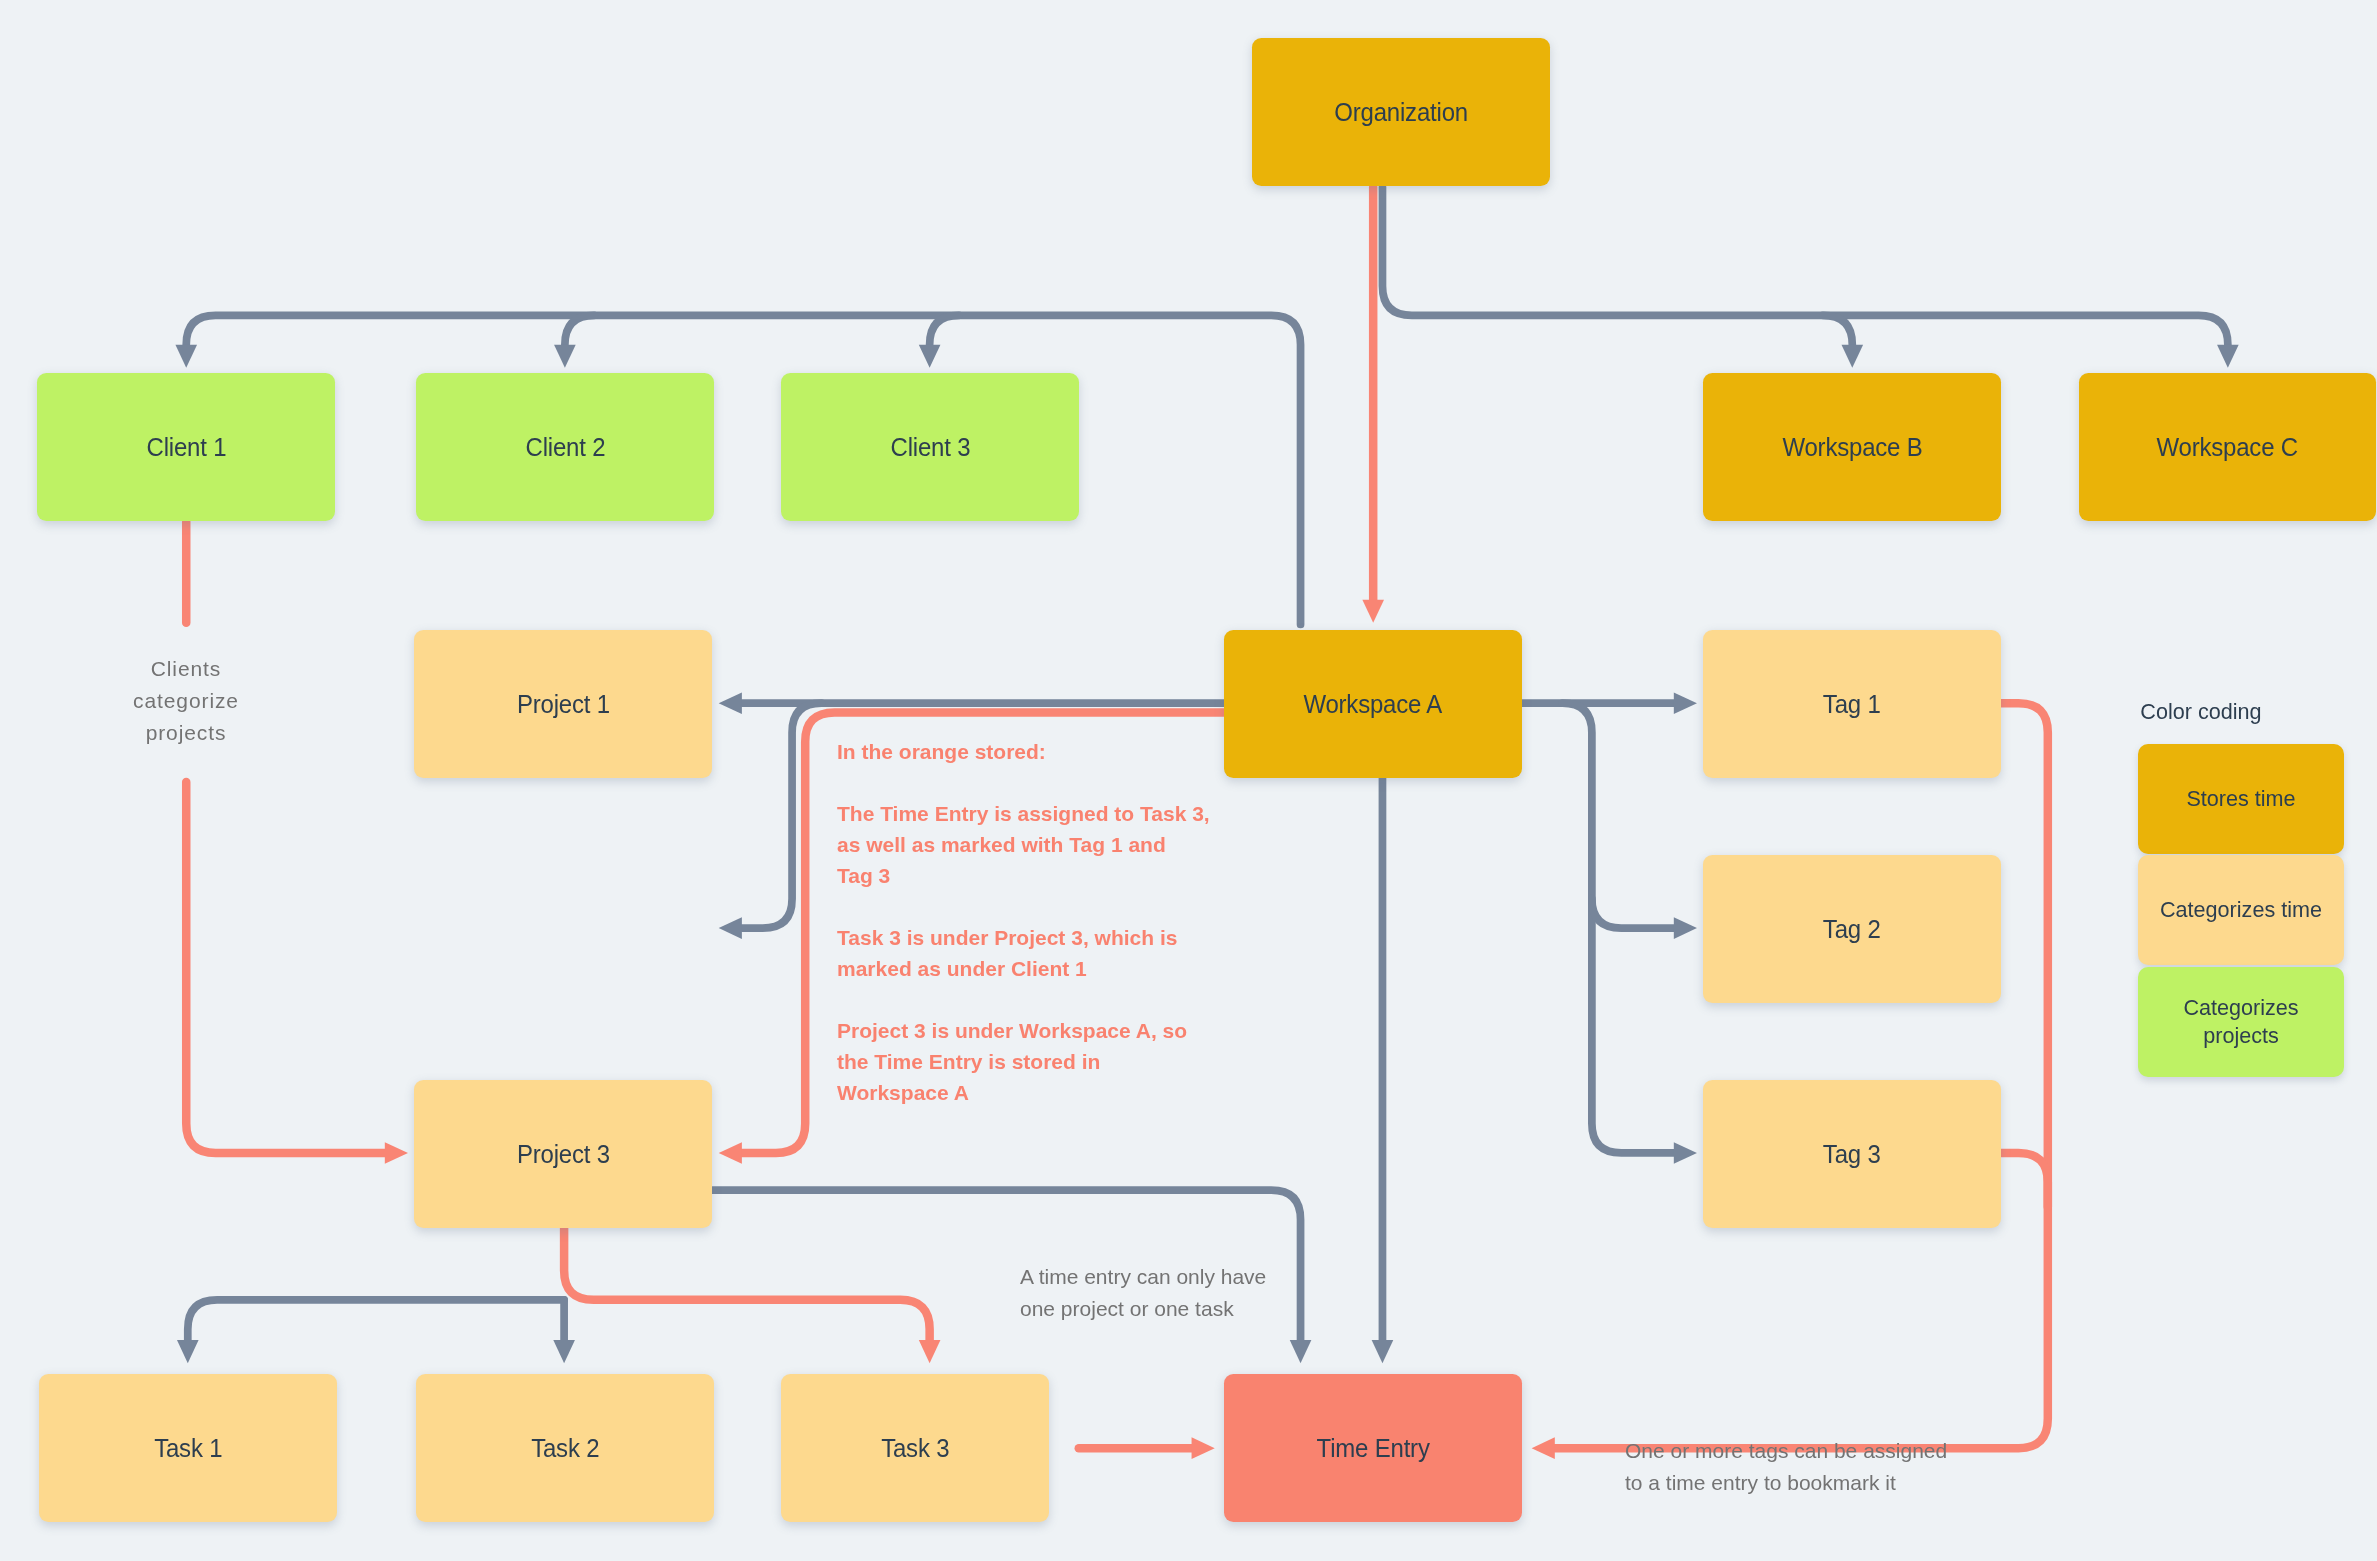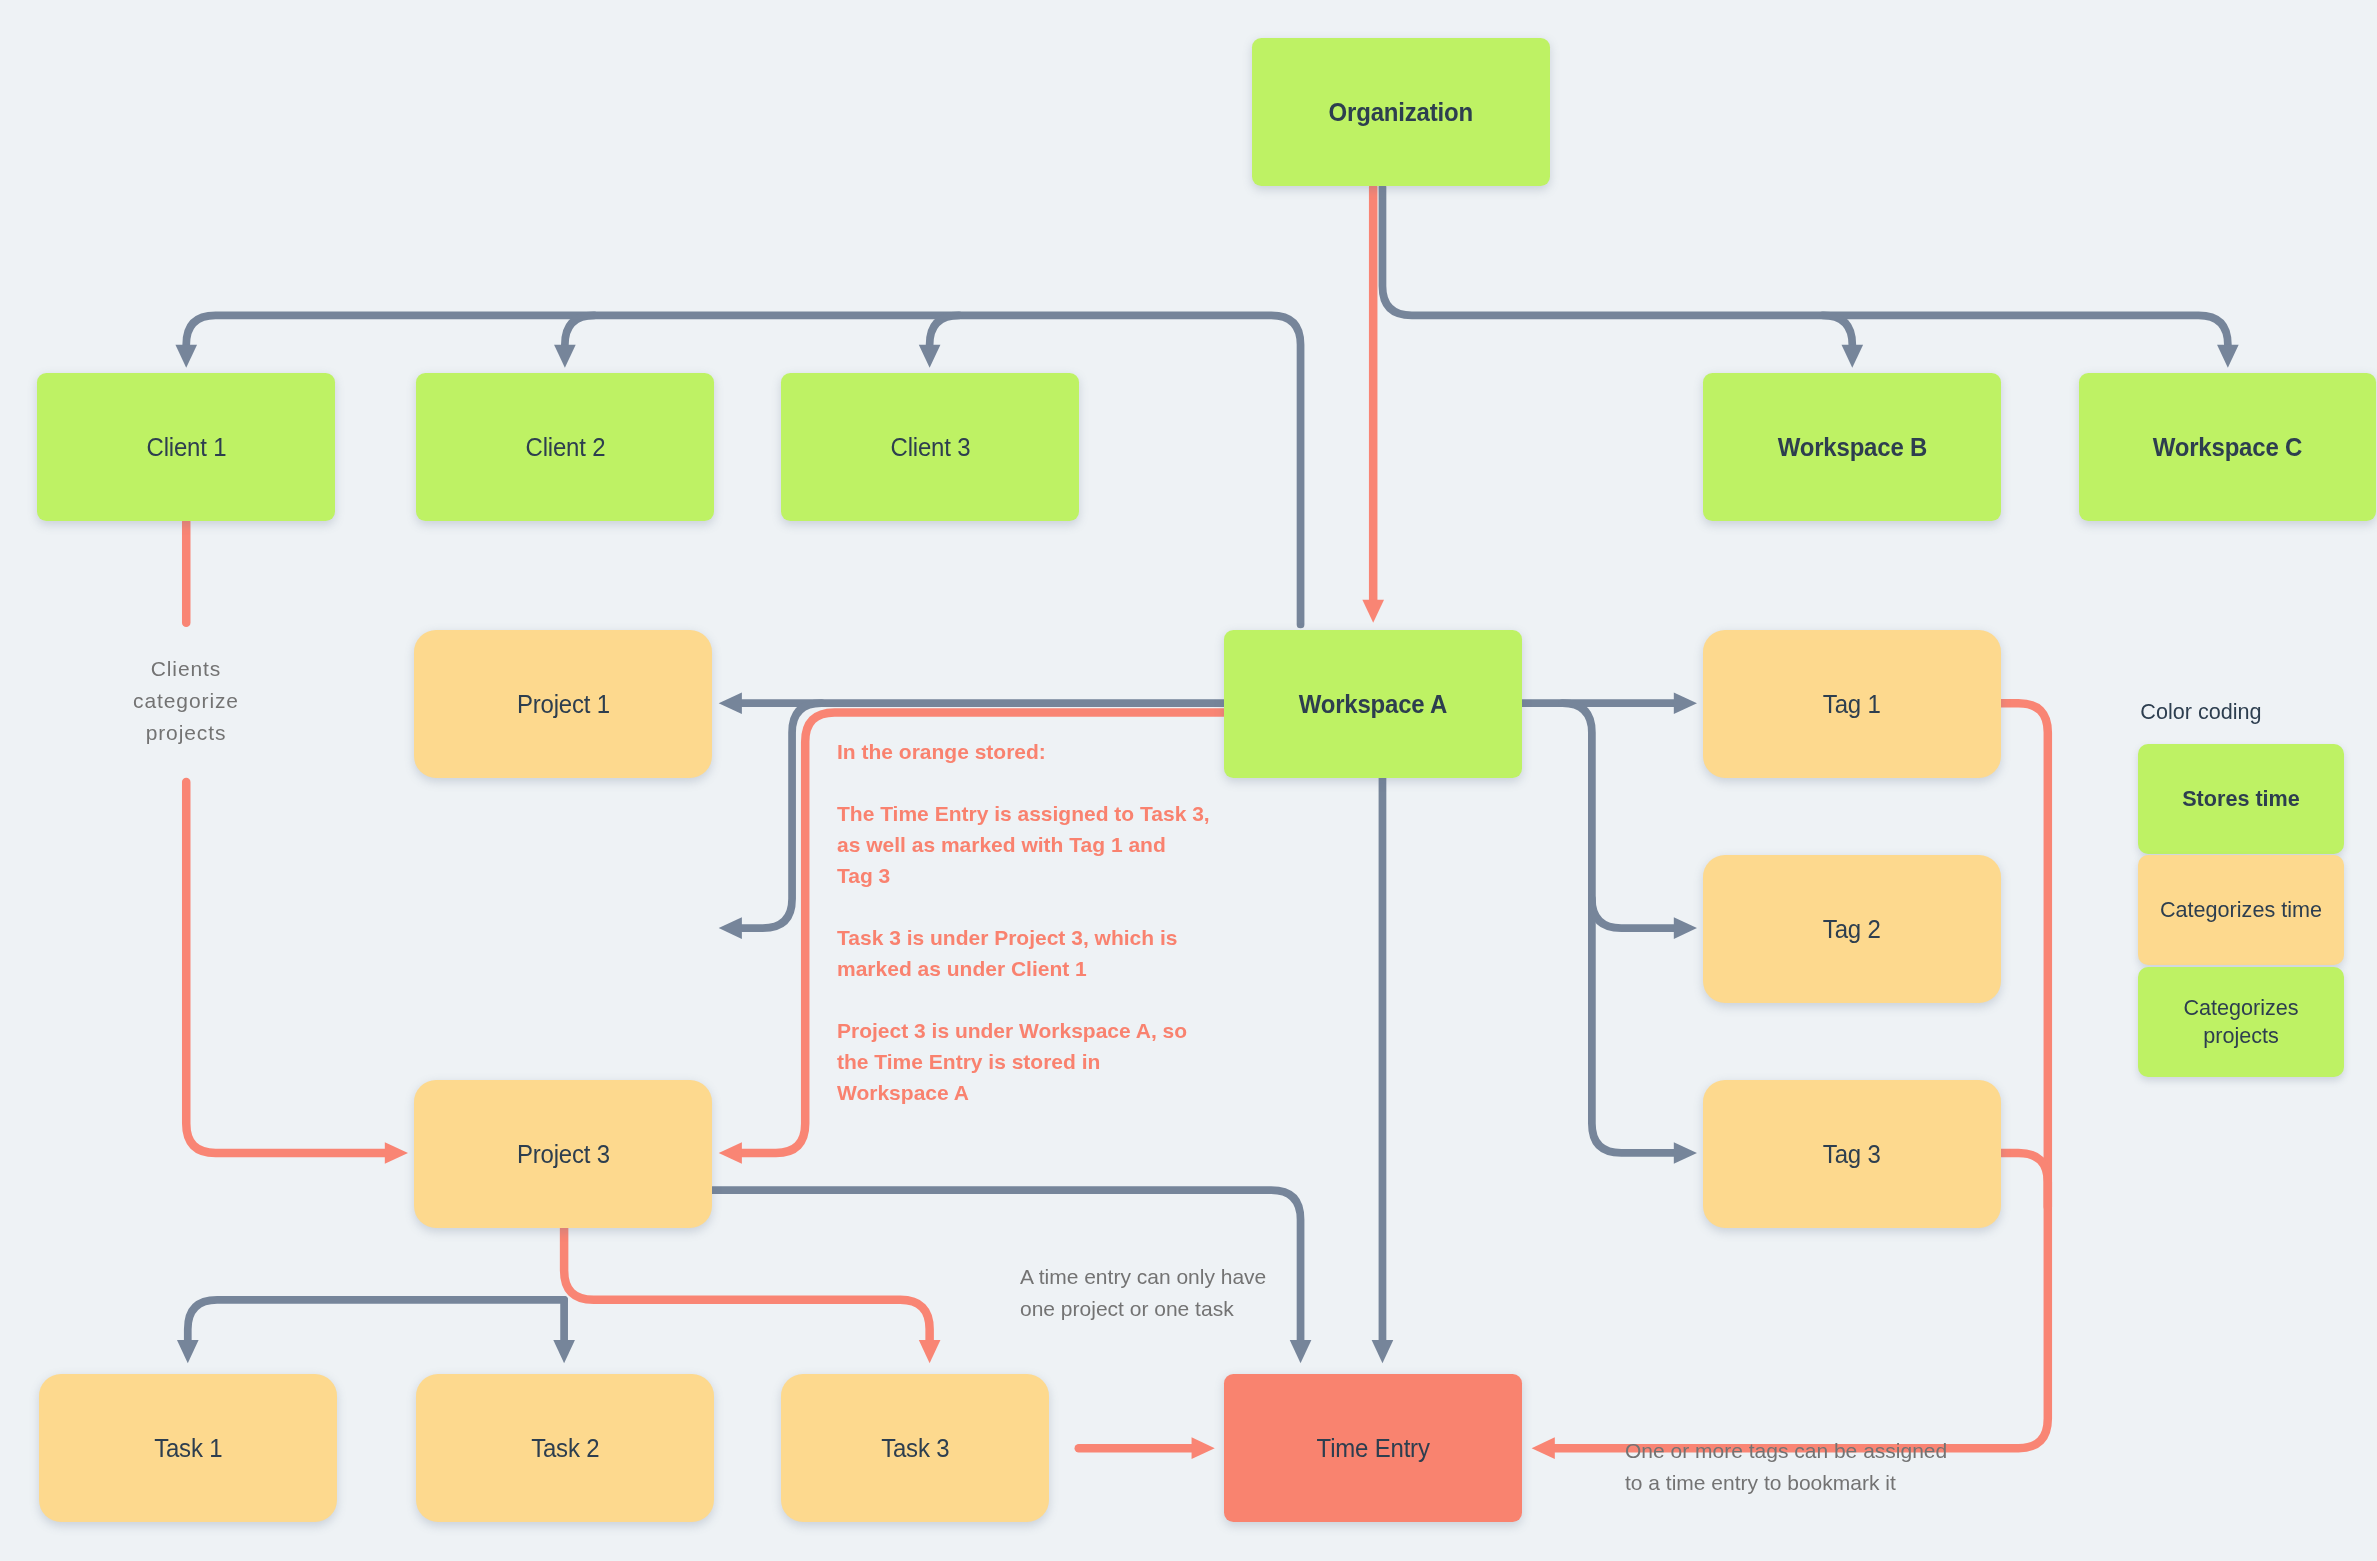--- a/index.html
+++ b/index.html
@@ -20,23 +20,23 @@
     box-shadow:0 3.9px 9.3px rgba(100,115,140,.25);
     box-sizing:border-box;
   }
   .node .lbl{
     font-size:25.5px;
     letter-spacing:-0.2px;
     color:#2d3e4f;
     transform:scaleX(.94);
     white-space:nowrap;
   }
-  .pink{background:#bef264;font-weight:bold;}
+  .pink{background:#eab308;}
   .peach{background:#bef264;}
-  .yellow{background:#fdd98e;border-radius:22px;}
+  .yellow{background:#fdd98e;}
   .salmon{background:#f9836f;}
   .note{
     position:absolute;
     white-space:pre-line;
     font-size:21px;
     line-height:32px;
     color:#737373;
   }
   .note.center{text-align:center;transform:translateX(-50%);letter-spacing:0.9px;line-height:32px;}
   .orange-note{

